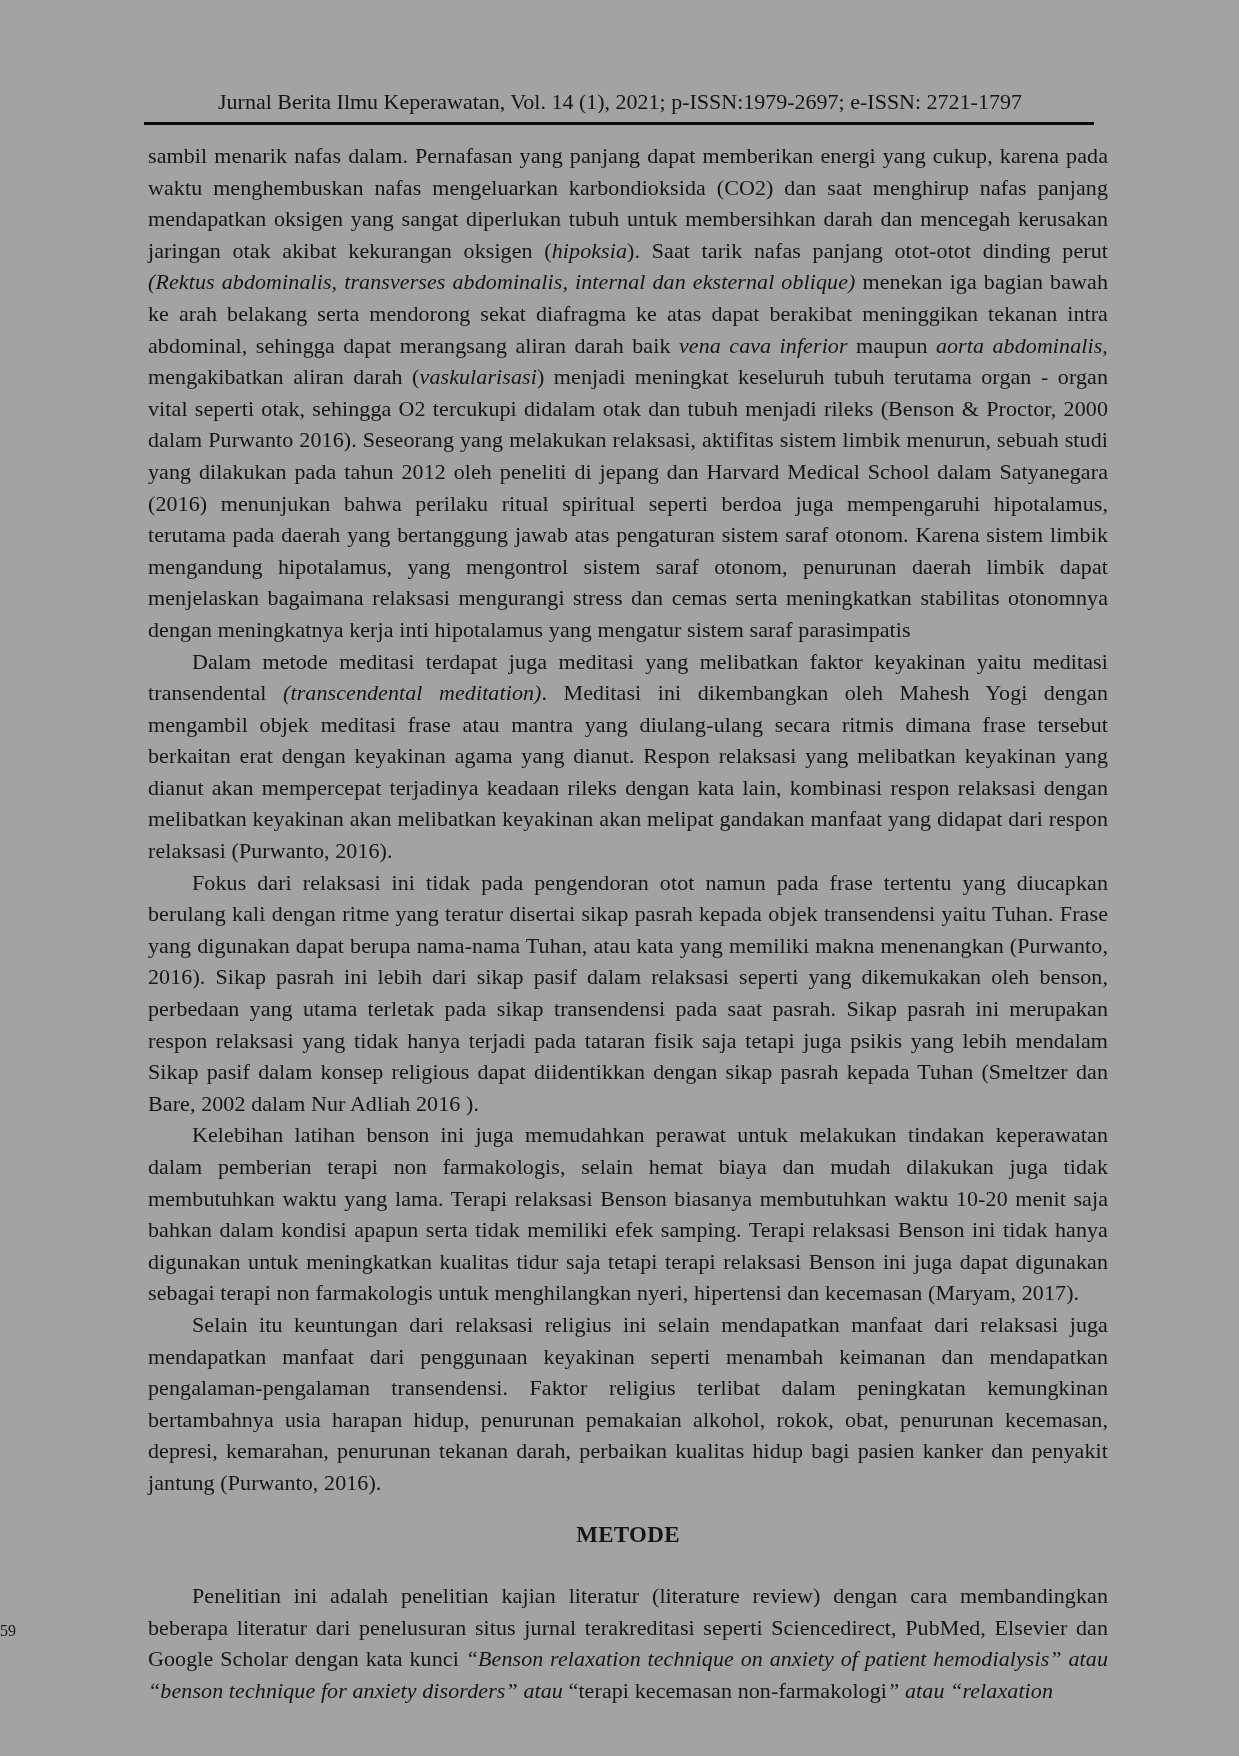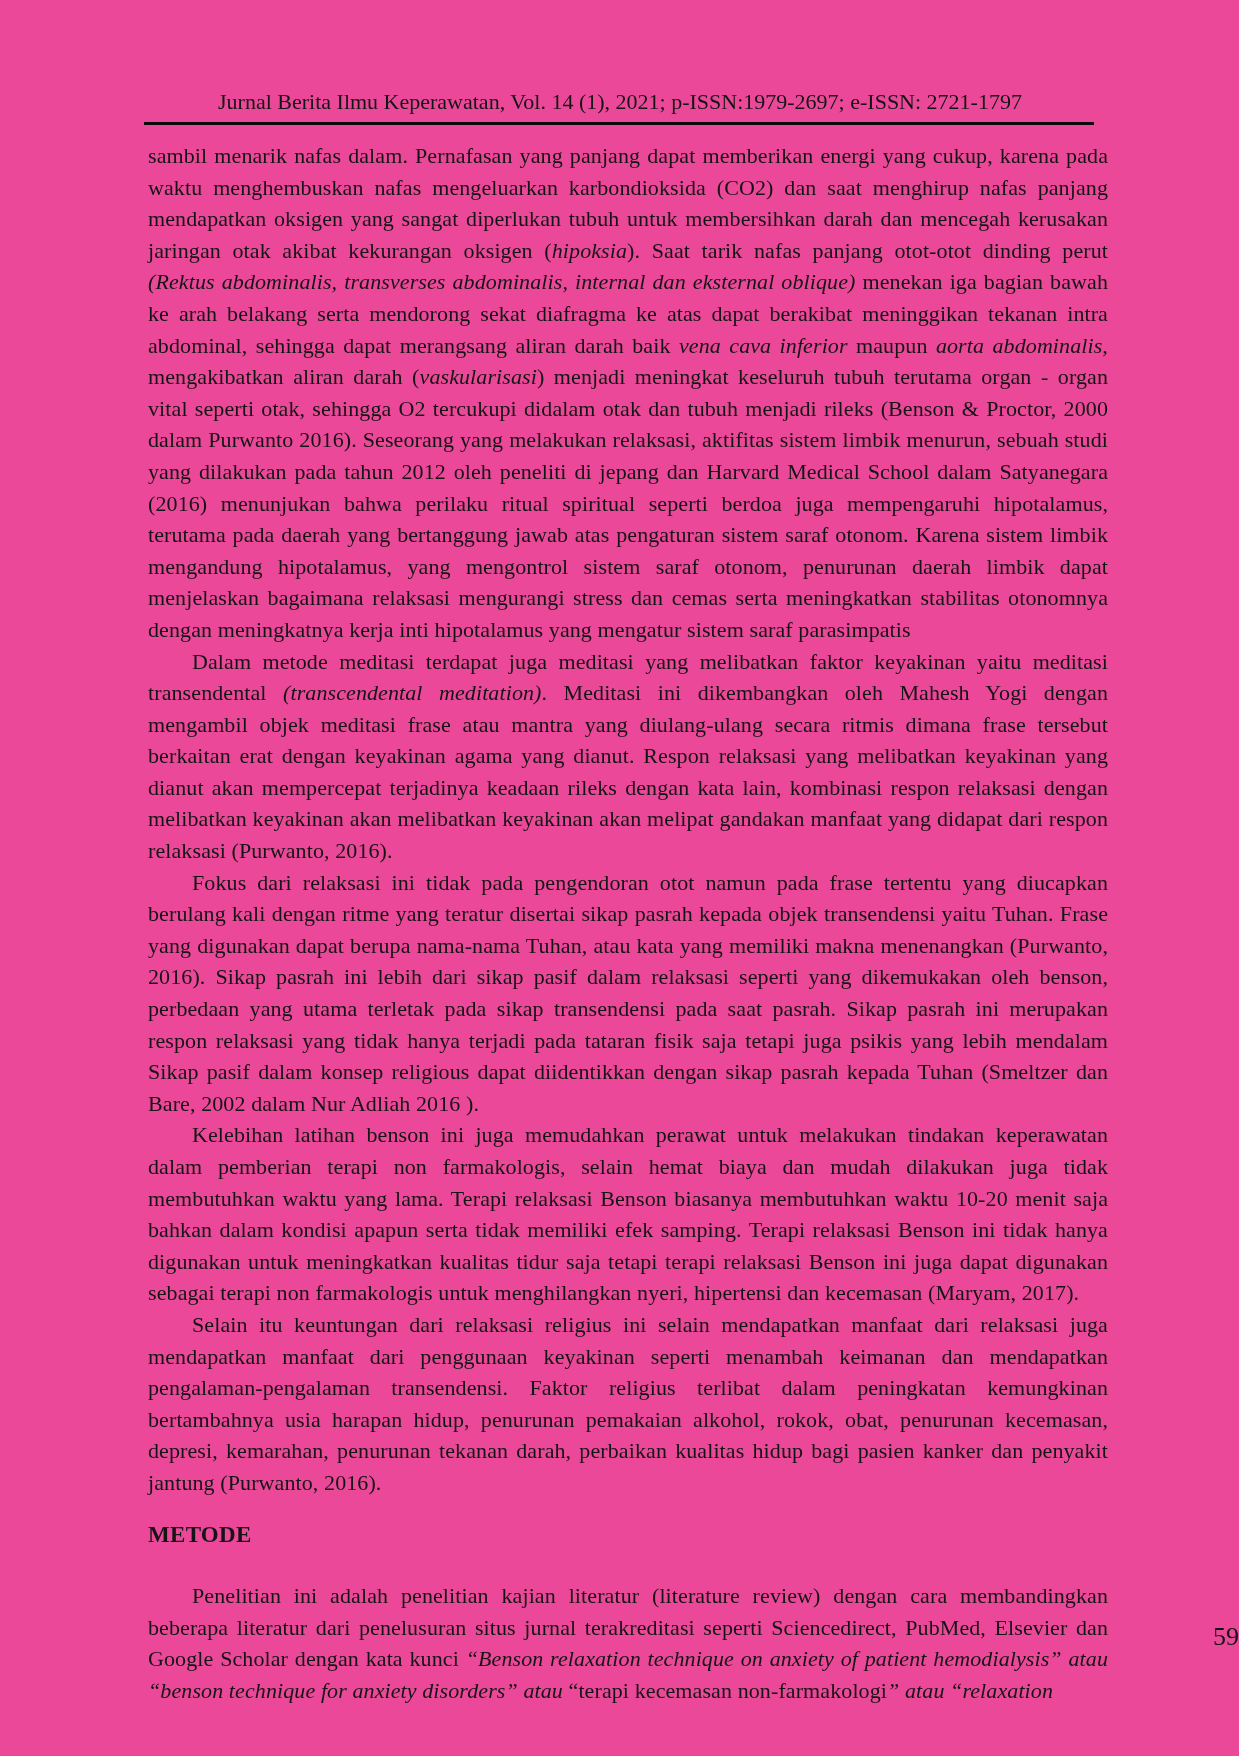--- a/index.html
+++ b/index.html
@@ -5,21 +5,21 @@
   html, body {
     margin: 0;
     padding: 0;
     background: #e8e8e8;
   }
   .page {
     position: relative;
     width: 1239px;
     height: 1756px;
     margin: 0 auto;
-    background: #ec4899;
+    background: #a3a3a3;
     font-family: "Liberation Serif", "DejaVu Serif", serif;
     color: #151515;
     overflow: hidden;
   }
   .inner {
     margin-left: 132px;
     margin-right: 131px;
   }
   .journal-header {
     padding-top: 88px;
@@ -48,30 +48,30 @@
   .para.indent {
     text-indent: 44px;
   }
   .it {
     font-style: italic;
   }
   .section-heading {
     margin: 20px 0 30px 0;
     font-size: 23px;
     font-weight: bold;
-    text-align: left;
+    text-align: center;
     letter-spacing: 0.3px;
   }
   .page-number {
     position: absolute;
     top: 1622px;
     left: 0;
     width: 100%;
-    text-align: right;
-    font-size: 26px;
+    text-align: left;
+    font-size: 16px;
     font-family: Liberation Serif, serif;
   }
 </style>
 </head>
 <body>
 
 <div class="page">
   <div class="inner">
     <div class="journal-header">Jurnal Berita Ilmu Keperawatan, Vol. 14 (1), 2021; p-ISSN:1979-2697; e-ISSN: 2721-1797</div>
     <hr class="header-rule">

